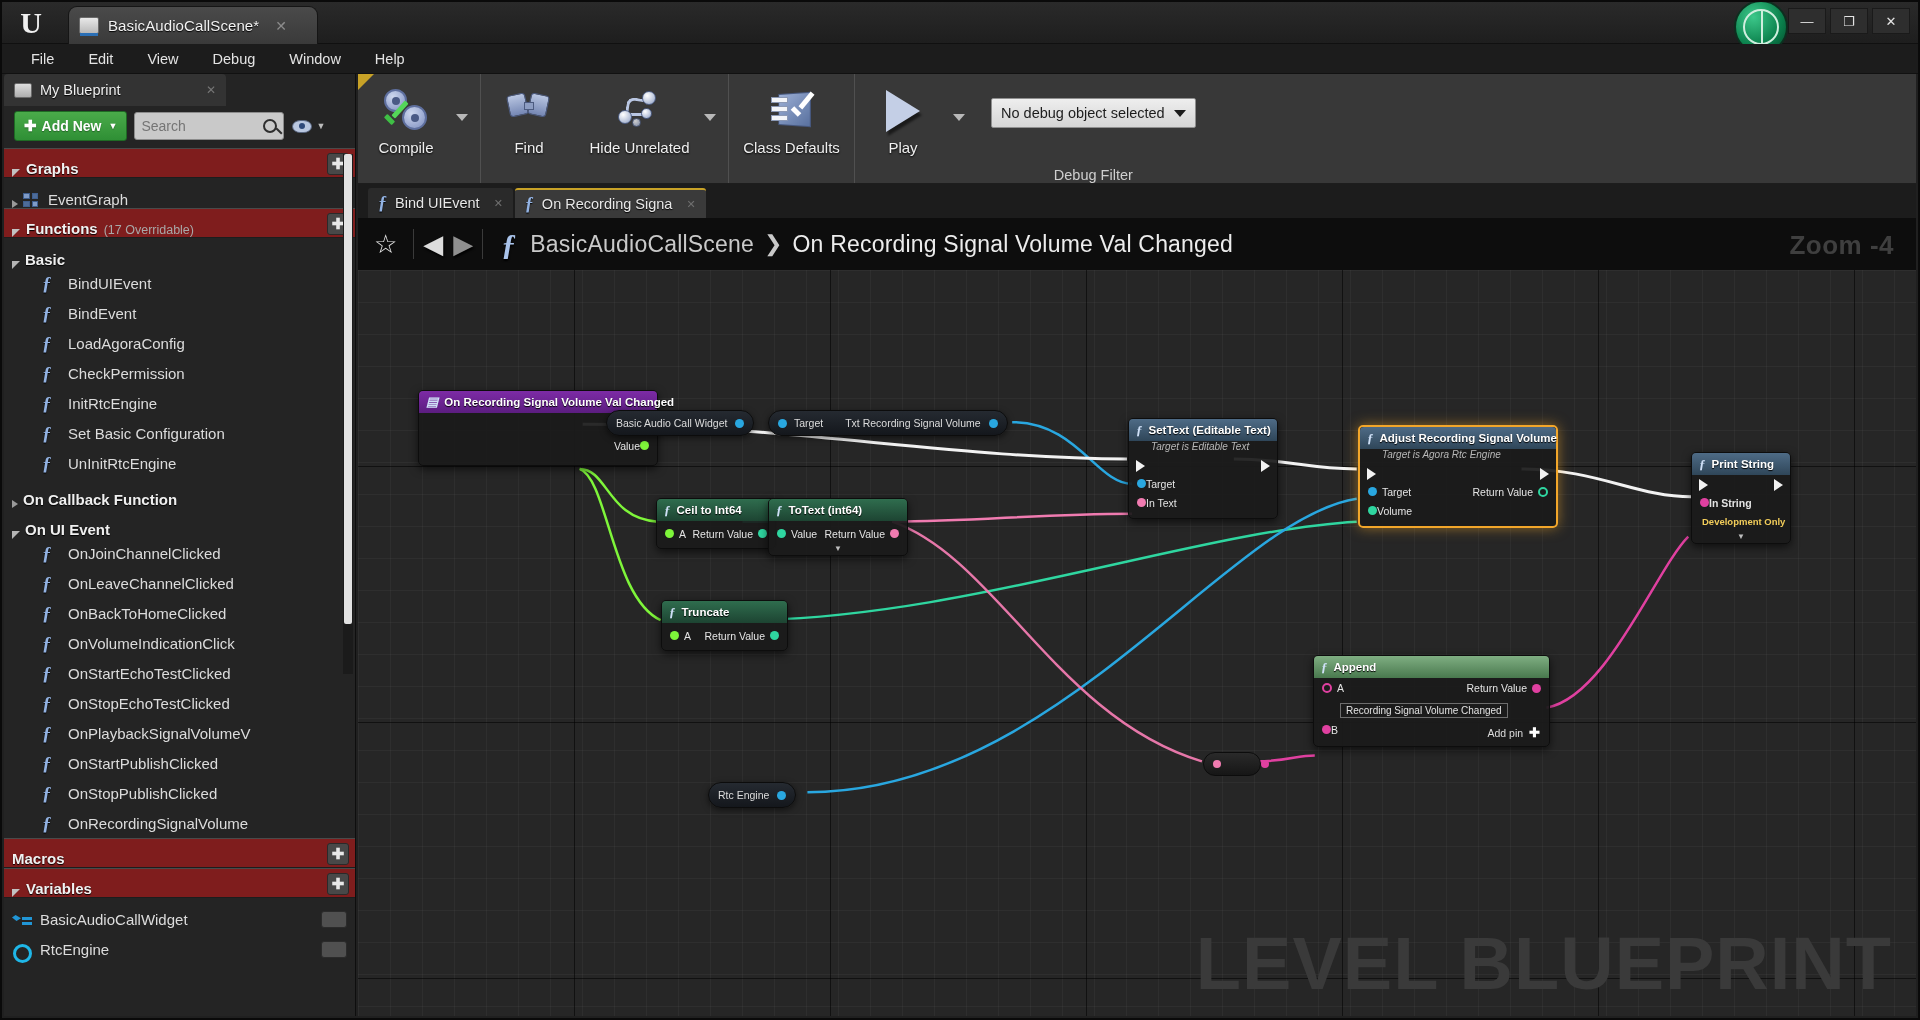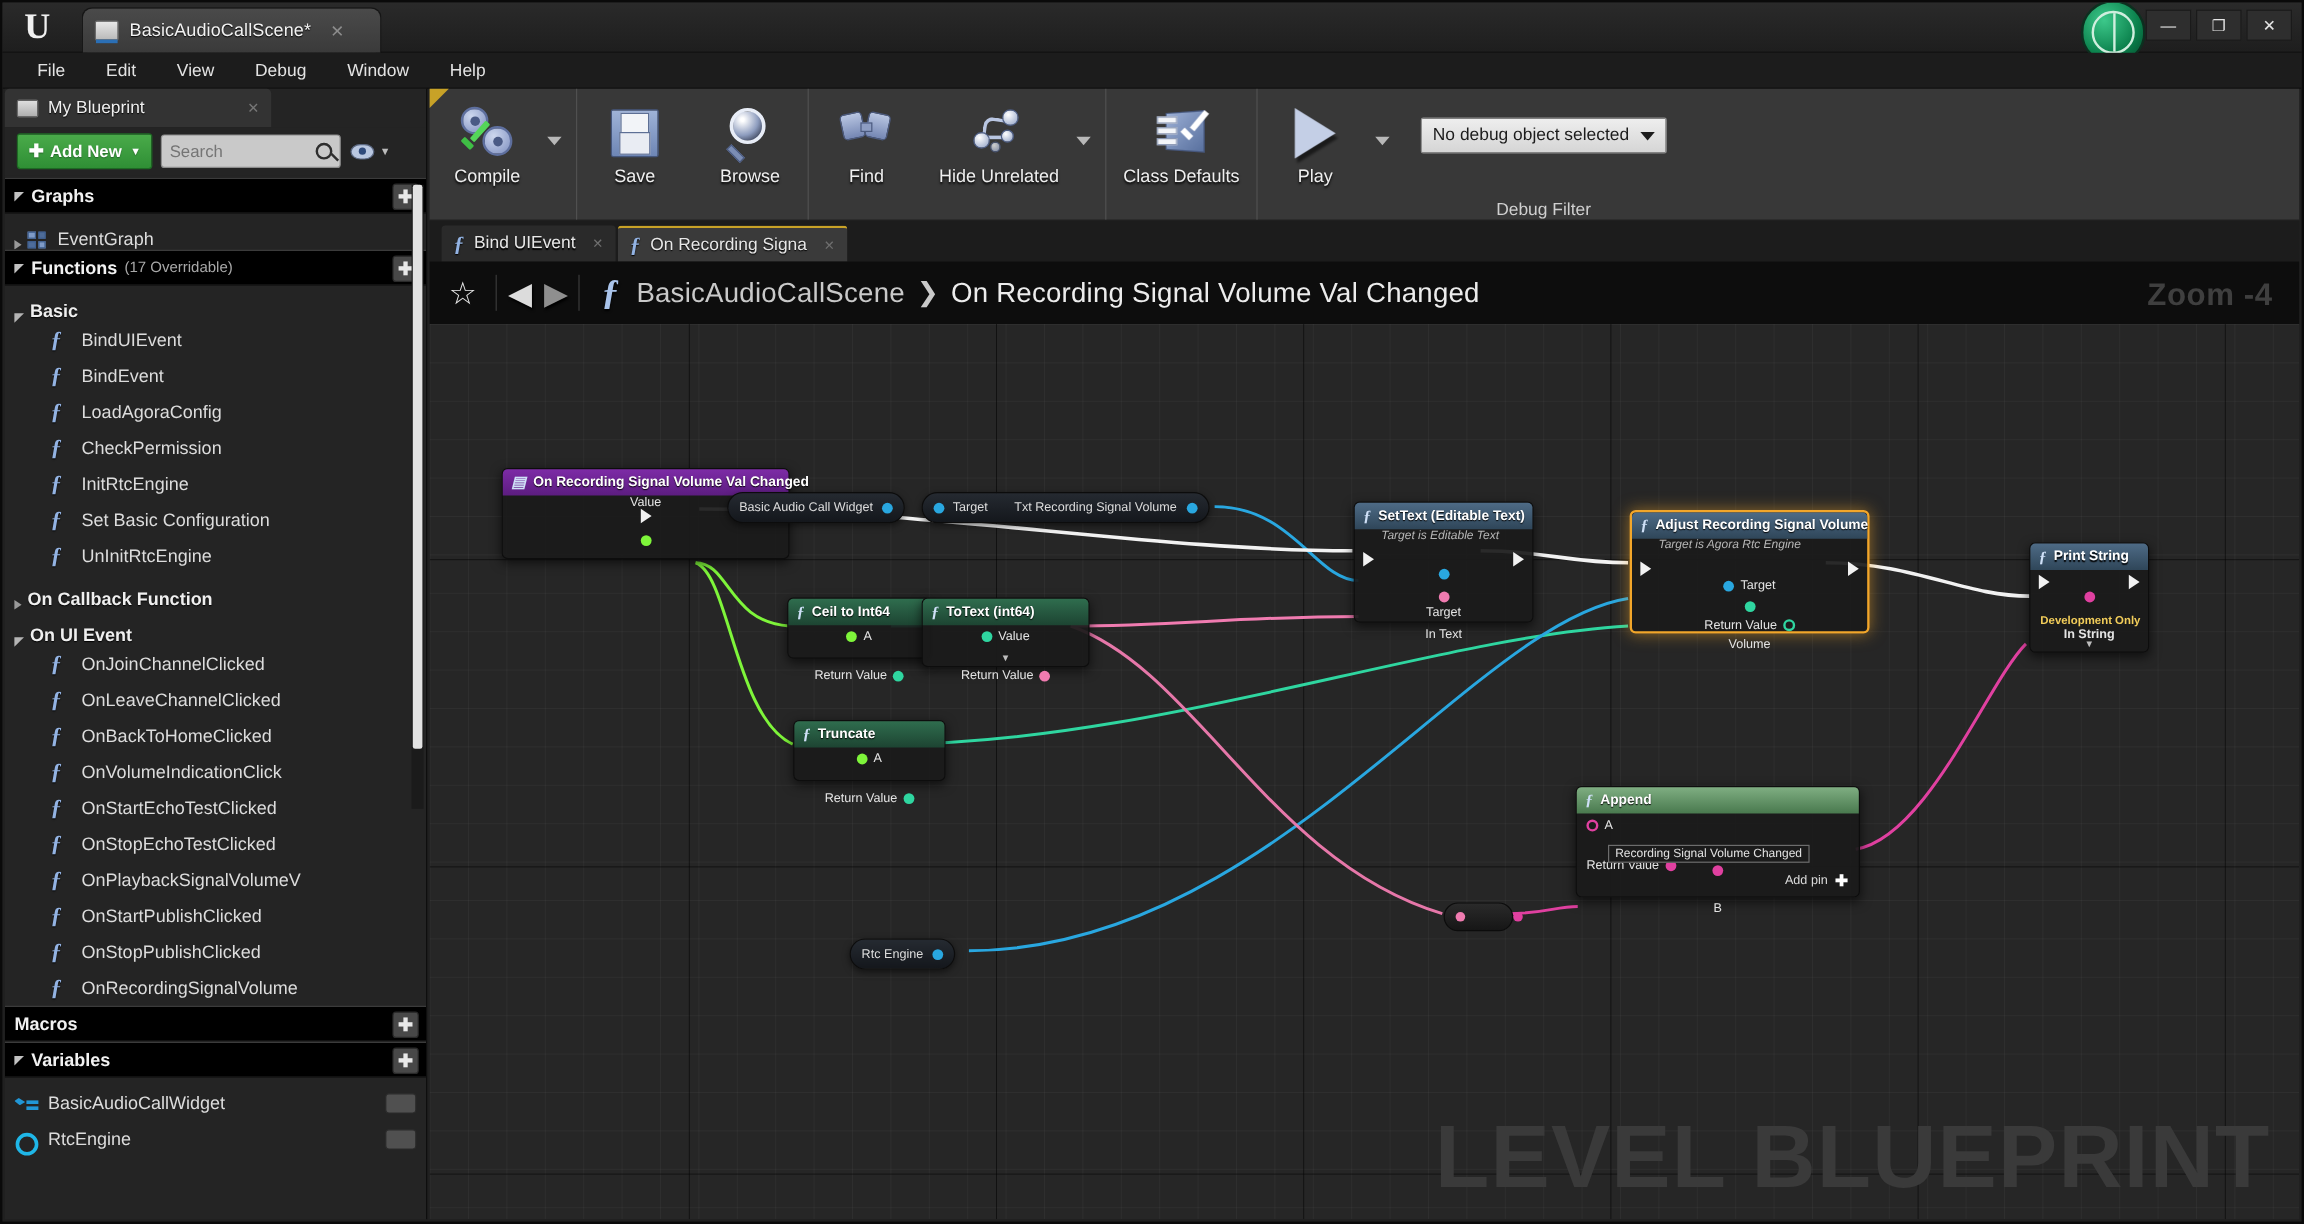--- a/index.html
+++ b/index.html
@@ -79,22 +79,22 @@
     border-radius:50%; position:relative; }
   .searchbox .mag:after { content:''; position:absolute; right:-5px; bottom:-4px; width:2px;
     height:8px; background:#2e2e2e; transform:rotate(-45deg); }
   .eyebtn { margin-left:8px; display:flex; align-items:center; gap:4px; }
   .eye { width:20px; height:13px; border-radius:50%/60%; background:#b9c7e0;
     border:1px solid #5a6780; display:flex; align-items:center; justify-content:center; }
   .eye .pupil { width:6px; height:6px; border-radius:50%; background:#2f4a7a; }
   .cvsm { font-size:9px; color:#bbb; }
 
   .tree { position:absolute; left:0; top:74px; right:0; bottom:0; overflow:hidden; }
-  .cat { height:30px; background:#000000; border-top:1px solid #4a4a4a;
-    border-bottom:1px solid #1d1d1d; display:flex; align-items:center; padding-left:8px;
+  .cat { height:30px; background:#7f1d1d; border-top:1px solid #4a4a4a;
+    border-bottom:1px solid #1d1d1d; display:flex; align-items:flex-end; padding-left:8px;
     position:relative; }
   .cat .tri { width:0;height:0; border-left:6px solid #c2c2c2; border-top:4px solid transparent;
     border-bottom:4px solid transparent; margin-right:6px; }
   .cat .tri.open { border:none; width:9px; height:9px; margin-right:5px; position:relative; }
   .cat .tri.open:before { content:''; position:absolute; left:0; top:1px;
     border-top:8px solid #c2c2c2; border-right:8px solid transparent; }
   .cat .ctitle { font-size:15px; font-weight:bold; color:#f2f2f2; text-shadow:0 1px 1px #000; }
   .cat .csub { font-size:12.5px; color:#a8a8a8; margin-left:6px; }
   .cat .addbtn { position:absolute; right:6px; top:4px; width:22px; height:22px;
     background:#484848; border:1px solid #2a2a2a; border-radius:3px; color:#e8e8e8;
@@ -284,22 +284,22 @@
      border-radius:5px; box-shadow:0 3px 9px #00000099; }
   .node .nhead { border-top-left-radius:4px; border-top-right-radius:4px;
      padding:3px 10px 3px 7px; display:flex; align-items:center; }
   .node .nhead .hi { font-family:"Liberation Serif", serif; font-style:italic; font-weight:bold;
      font-size:13px; color:#cfe0f7; margin-right:6px; }
   .node .ntitle { font-size:11.5px; font-weight:bold; color:#ffffff;
      text-shadow:0 1px 1px #000; white-space:nowrap; }
   .node .nsub { font-size:10px; font-style:italic; color:#b7b7b7; padding:0 10px 3px 22px;
      white-space:nowrap; }
   .node .nbody { position:relative; padding:4px 0 6px; min-height:22px; }
-  .prow { display:flex; align-items:center; height:19px; padding:0 8px; gap:21px;
-     white-space:nowrap;flex-direction:column; }
+  .prow { display:flex; align-items:center; height:19px; padding:0 8px; gap:0;
+     white-space:nowrap; }
   .prow.right { justify-content:flex-end; }
   .pin { width:9px; height:9px; border-radius:50%; flex:none; }
   .pin.exec { width:0;height:0; border-radius:0; border-left:9px solid #f2f2f2;
      border-top:6px solid transparent; border-bottom:6px solid transparent; }
   .pin.ring { border-radius:50%; background:transparent; border:2px solid #2fd6a0;
      width:10px; height:10px; }
   .pin.ringmag { border-radius:50%; background:transparent; border:2px solid #e040a0;
      width:10px; height:10px; }
   .plbl { font-size:10.5px; color:#e4e4e4; }
   .execrow { display:flex; align-items:center; justify-content:space-between;
@@ -527,37 +527,20 @@
               <span class="chk"></span>
             </span>
         </span>
         <span class="tl">Compile</span>
       </div>
       <div class="tbcv">
         <span class="cvg"></span>
       </div>
     </div>
 
-    <div class="tbgrp">
-      <div class="tbitem">
-        <span class="ic">
-            <span class="ic-save"></span>
-          </span>
-        <span class="tl">Save</span>
-      </div>
-      <div class="tbitem">
-        <span class="ic">
-          <span class="ic-browse">
-              <span class="lens"></span>
-              <span class="hdl"></span>
-            </span>
-        </span>
-        <span class="tl">Browse</span>
-      </div>
-    </div>
 
     <div class="tbgrp">
       <div class="tbitem">
         <span class="ic">
           <span class="ic-find">
               <span class="b1"></span>
               <span class="b2"></span>
               <span class="bc"></span>
             </span>
         </span>

